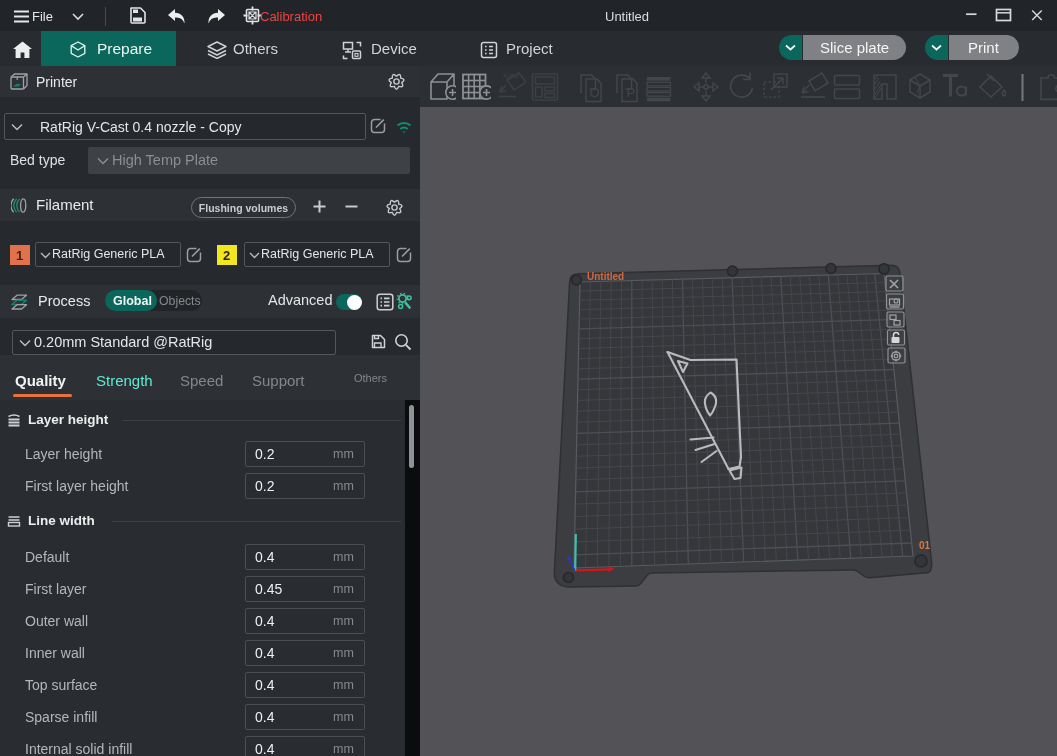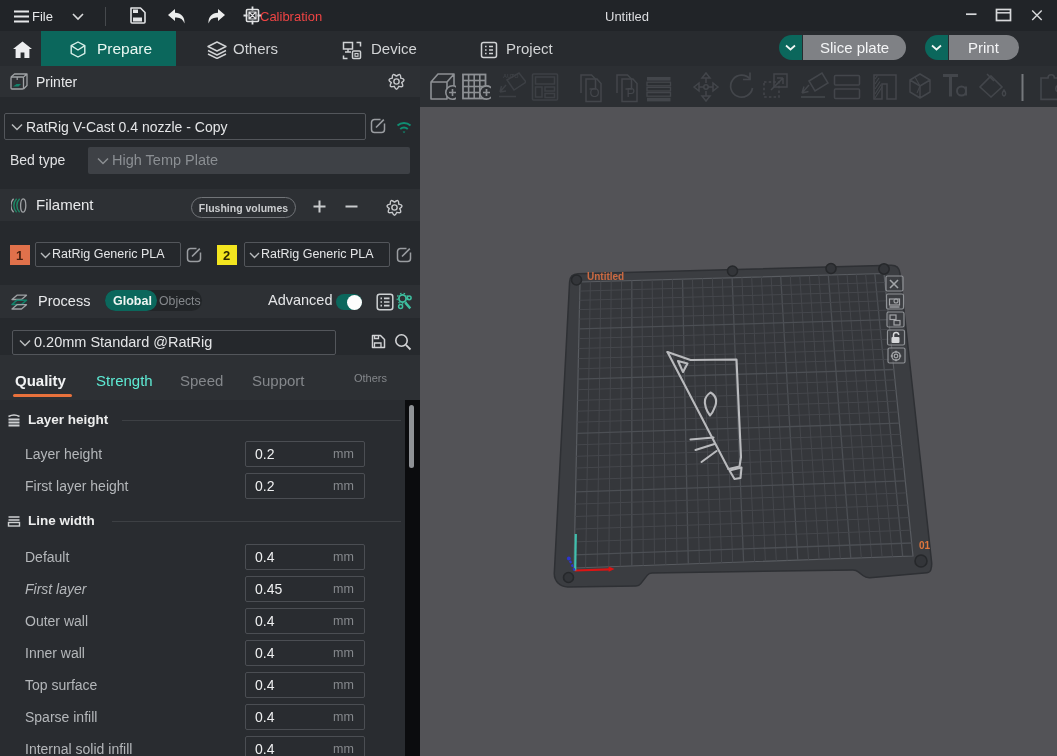--- a/index.html
+++ b/index.html
@@ -95,21 +95,21 @@
     </svg>
 <div class="abs" style="left:36px;top:74px;font-size:14px;color:#e8e9eb;font-weight:400;white-space:nowrap;">Printer</div>
 <svg class="abs" style="left:388px;top:73px;" width="17" height="17" viewBox="0 0 17 17">
       <path d="M8.50 3.14 Q13.08 -1.01 12.69 5.16 Q18.79 6.15 13.72 9.69 Q16.75 15.08 10.82 13.32 Q8.50 19.06 6.18 13.32 Q0.25 15.08 3.28 9.69 Q-1.79 6.15 4.31 5.16 Q3.92 -1.01 8.50 3.14 Z" stroke="#c6c8cb" stroke-width="1.4" fill="none" stroke-linejoin="round"></path>
       <circle cx="8.5" cy="8.5" r="2.63" stroke="#c6c8cb" stroke-width="1.4" fill="none"></circle>
     </svg>
 <div class="abs" style="left:4px;top:113px;width:362px;height:27px;background:#25282c;border:1px solid #53565b;border-radius:2px"></div>
 <svg class="abs" style="left:10px;top:122px;" width="14" height="10" viewBox="0 0 14 10">
       <path d="M2 2.5l5 5 5-5" stroke="#b9bcbe" stroke-width="1.5" fill="none"></path>
     </svg>
-<div class="abs" style="left:26px;top:119px;font-size:14px;color:#e4e5e7;font-weight:400;white-space:nowrap;">RatRig V-Cast 0.4 nozzle - Copy</div>
+<div class="abs" style="left:40px;top:119px;font-size:14px;color:#e4e5e7;font-weight:400;white-space:nowrap;">RatRig V-Cast 0.4 nozzle - Copy</div>
 <svg class="abs" style="left:370px;top:118px;" width="16" height="16" viewBox="0 0 16 16">
       <path d="M10.5 1.5h-6a3 3 0 0 0-3 3v7a3 3 0 0 0 3 3h7a3 3 0 0 0 3-3v-6" stroke="#9a9da1" stroke-width="1.5" fill="none"></path>
       <path d="M6 9.5 L13.8 1.6" stroke="#9a9da1" stroke-width="1.6"></path>
     </svg>
 <svg class="abs" style="left:395px;top:118px;" width="18" height="16" viewBox="0 0 18 16">
       <path d="M2.5 7.5a10 10 0 0 1 13 0" stroke="#0f8e72" stroke-width="2" fill="none"></path>
       <path d="M5.2 11a6 6 0 0 1 7.6 0" stroke="#0f8e72" stroke-width="2" fill="none"></path>
       <path d="M7.6 13.6h2.8l-1.4 1.6z" fill="#0f8e72"></path>
     </svg>
 <div class="abs" style="left:10px;top:152px;font-size:14px;color:#dfe0e2;font-weight:400;white-space:nowrap;">Bed type</div>
@@ -226,21 +226,21 @@
 <div class="abs" style="left:255px;top:446px;font-size:14px;color:#eff0f1;font-weight:400;white-space:nowrap;">0.2</div>
 <div class="abs" style="left:333px;top:447px;font-size:12.5px;color:#85888c;font-weight:400;white-space:nowrap;">mm</div>
 <div class="abs" style="left:25px;top:478px;font-size:14px;color:#b4b7ba;font-weight:400;white-space:nowrap;">First layer height</div>
 <div class="abs" style="left:245px;top:473px;width:120px;height:26px;border:1px solid #4b4e53;border-radius:2px"></div>
 <div class="abs" style="left:255px;top:478px;font-size:14px;color:#eff0f1;font-weight:400;white-space:nowrap;">0.2</div>
 <div class="abs" style="left:333px;top:479px;font-size:12.5px;color:#85888c;font-weight:400;white-space:nowrap;">mm</div>
 <div class="abs" style="left:25px;top:549px;font-size:14px;color:#b4b7ba;font-weight:400;white-space:nowrap;">Default</div>
 <div class="abs" style="left:245px;top:544px;width:120px;height:26px;border:1px solid #4b4e53;border-radius:2px"></div>
 <div class="abs" style="left:255px;top:549px;font-size:14px;color:#eff0f1;font-weight:400;white-space:nowrap;">0.4</div>
 <div class="abs" style="left:333px;top:550px;font-size:12.5px;color:#85888c;font-weight:400;white-space:nowrap;">mm</div>
-<div class="abs" style="left:25px;top:581px;font-size:14px;color:#b4b7ba;font-weight:400;white-space:nowrap;font-style:italic;">First layer</div>
+<div class="abs" style="left:25px;top:581px;font-size:14px;color:#b4b7ba;font-weight:400;white-space:nowrap;">First layer</div>
 <div class="abs" style="left:245px;top:576px;width:120px;height:26px;border:1px solid #4b4e53;border-radius:2px"></div>
 <div class="abs" style="left:255px;top:581px;font-size:14px;color:#eff0f1;font-weight:400;white-space:nowrap;">0.45</div>
 <div class="abs" style="left:333px;top:582px;font-size:12.5px;color:#85888c;font-weight:400;white-space:nowrap;">mm</div>
 <div class="abs" style="left:25px;top:613px;font-size:14px;color:#b4b7ba;font-weight:400;white-space:nowrap;">Outer wall</div>
 <div class="abs" style="left:245px;top:608px;width:120px;height:26px;border:1px solid #4b4e53;border-radius:2px"></div>
 <div class="abs" style="left:255px;top:613px;font-size:14px;color:#eff0f1;font-weight:400;white-space:nowrap;">0.4</div>
 <div class="abs" style="left:333px;top:614px;font-size:12.5px;color:#85888c;font-weight:400;white-space:nowrap;">mm</div>
 <div class="abs" style="left:25px;top:645px;font-size:14px;color:#b4b7ba;font-weight:400;white-space:nowrap;">Inner wall</div>
 <div class="abs" style="left:245px;top:640px;width:120px;height:26px;border:1px solid #4b4e53;border-radius:2px"></div>
 <div class="abs" style="left:255px;top:645px;font-size:14px;color:#eff0f1;font-weight:400;white-space:nowrap;">0.4</div>

